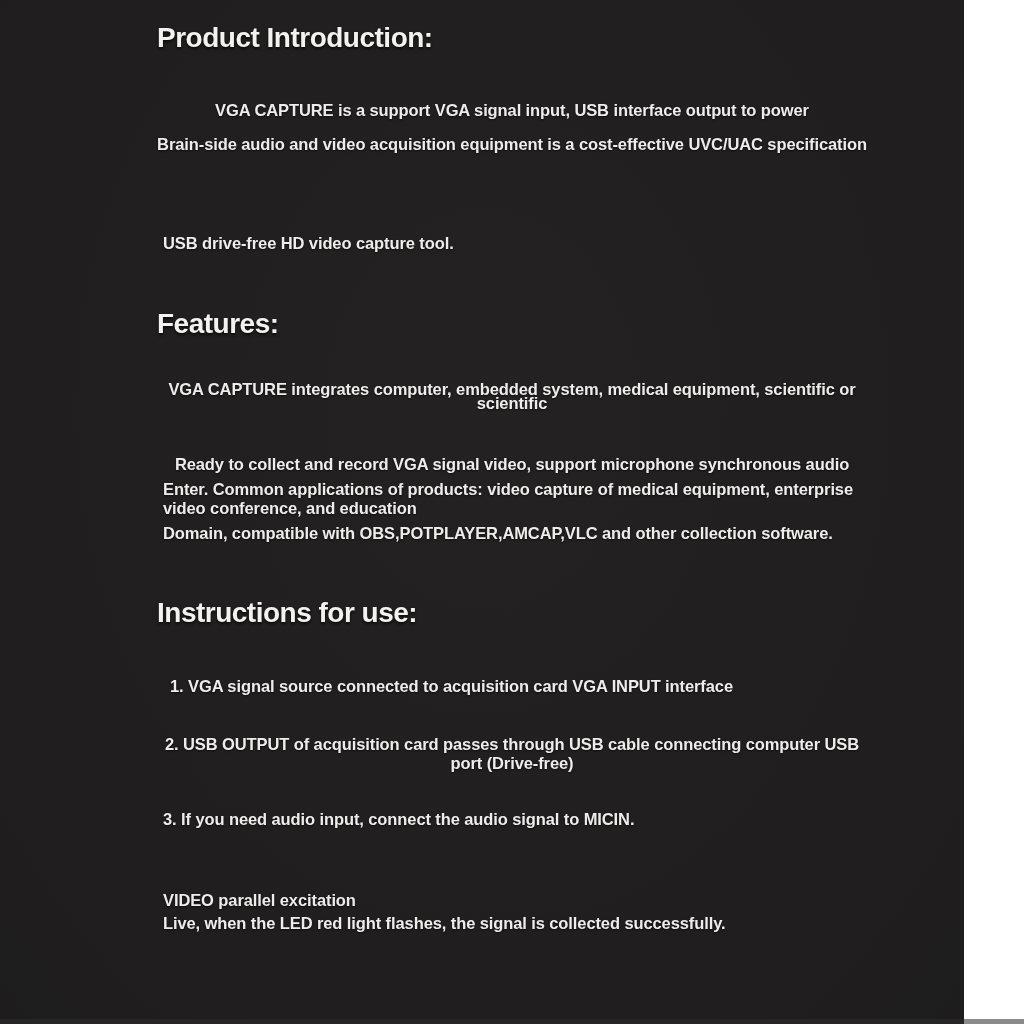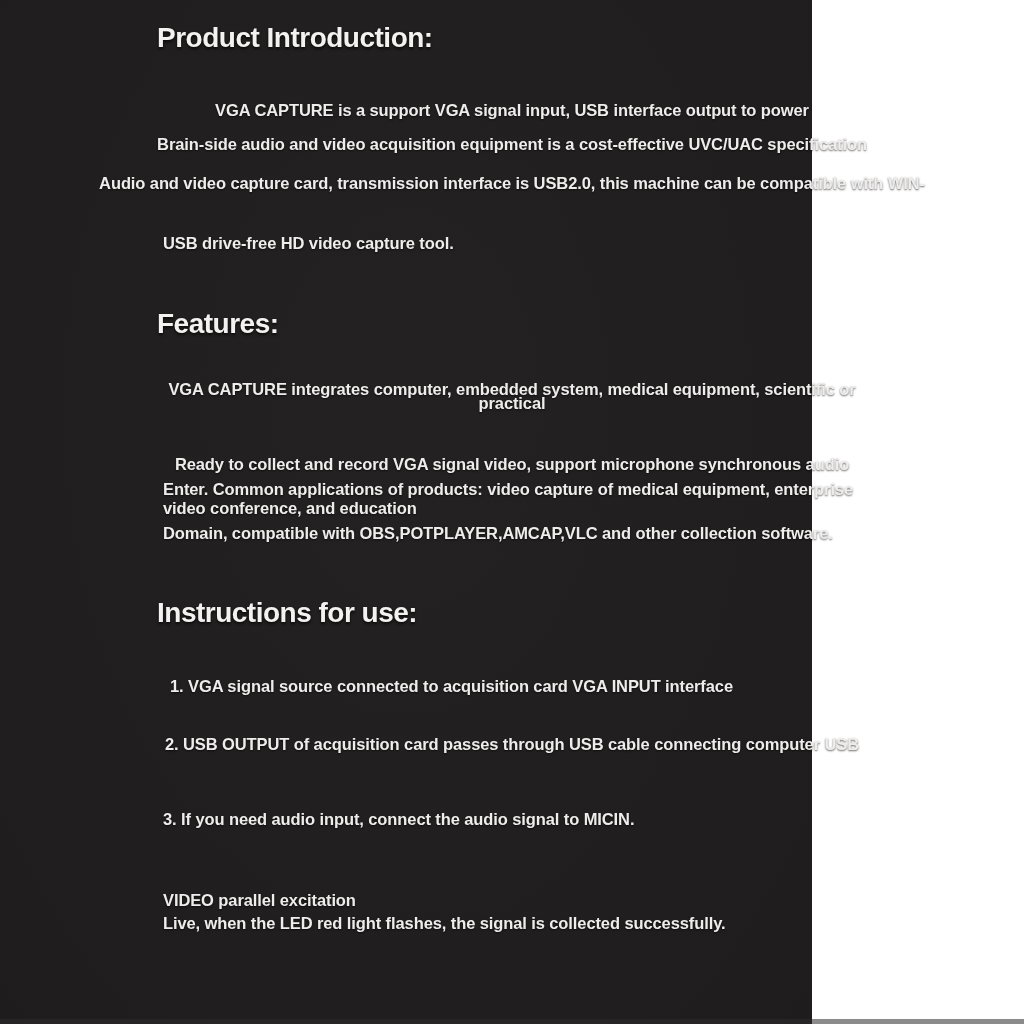--- a/index.html
+++ b/index.html
@@ -7,21 +7,21 @@
     padding: 0;
   }
   body {
     width: 1024px;
     height: 1024px;
     overflow: hidden;
     font-family: "Liberation Sans", "DejaVu Sans", sans-serif;
   }
   .canvas {
     position: relative;
-    width: 812px;
+    width: 964px;
     height: 1024px;
     background:
       radial-gradient(ellipse at 50% 40%, rgba(255,255,255,0.015), rgba(0,0,0,0.05)),
       #201e1f;
   }
   .bottom-edge {
     position: absolute;
     left: 0; bottom: 0;
     width: 1024px; height: 5px;
     background: #2e2c2c;
@@ -56,34 +56,34 @@
 </style>
 </head>
 <body>
 
 <div class="canvas">
 
   <div class="heading" style="top:22px">Product Introduction:</div>
 
   <div class="line center" style="top:101px">VGA CAPTURE is a support VGA signal input, USB interface output to power</div>
   <div class="line center" style="top:135px">Brain-side audio and video acquisition equipment is a cost-effective UVC/UAC specification</div>
-  <div class="line center" style="top:174px">Audio and video capture card, transmission interface is USB2.0, this machine can be compatible with WIN-</div>
   <div class="line left-163" style="top:234px">USB drive-free HD video capture tool.</div>
 
   <div class="heading" style="top:308px">Features:</div>
 
   <div class="line center" style="top:380px">VGA CAPTURE integrates computer, embedded system, medical equipment, scientific or</div>
-  <div class="line center" style="top:394px">practical</div>
+  <div class="line center" style="top:394px">scientific</div>
   <div class="line center" style="top:455px">Ready to collect and record VGA signal video, support microphone synchronous audio</div>
   <div class="line left-163" style="top:480px">Enter. Common applications of products: video capture of medical equipment, enterprise</div>
   <div class="line left-163" style="top:499px">video conference, and education</div>
   <div class="line left-163" style="top:524px">Domain, compatible with OBS,POTPLAYER,AMCAP,VLC and other collection software.</div>
 
   <div class="heading" style="top:597px">Instructions for use:</div>
 
   <div class="line left-170" style="top:677px">1. VGA signal source connected to acquisition card VGA INPUT interface</div>
   <div class="line center" style="top:735px">2. USB OUTPUT of acquisition card passes through USB cable connecting computer USB</div>
+  <div class="line center" style="top:754px">port (Drive-free)</div>
   <div class="line left-163" style="top:810px">3. If you need audio input, connect the audio signal to MICIN.</div>
   <div class="line left-163" style="top:891px">VIDEO parallel excitation</div>
   <div class="line left-163" style="top:914px">Live, when the LED red light flashes, the signal is collected successfully.</div>
 
   <div class="bottom-edge"></div>
 </div>
 
 </body></html>

